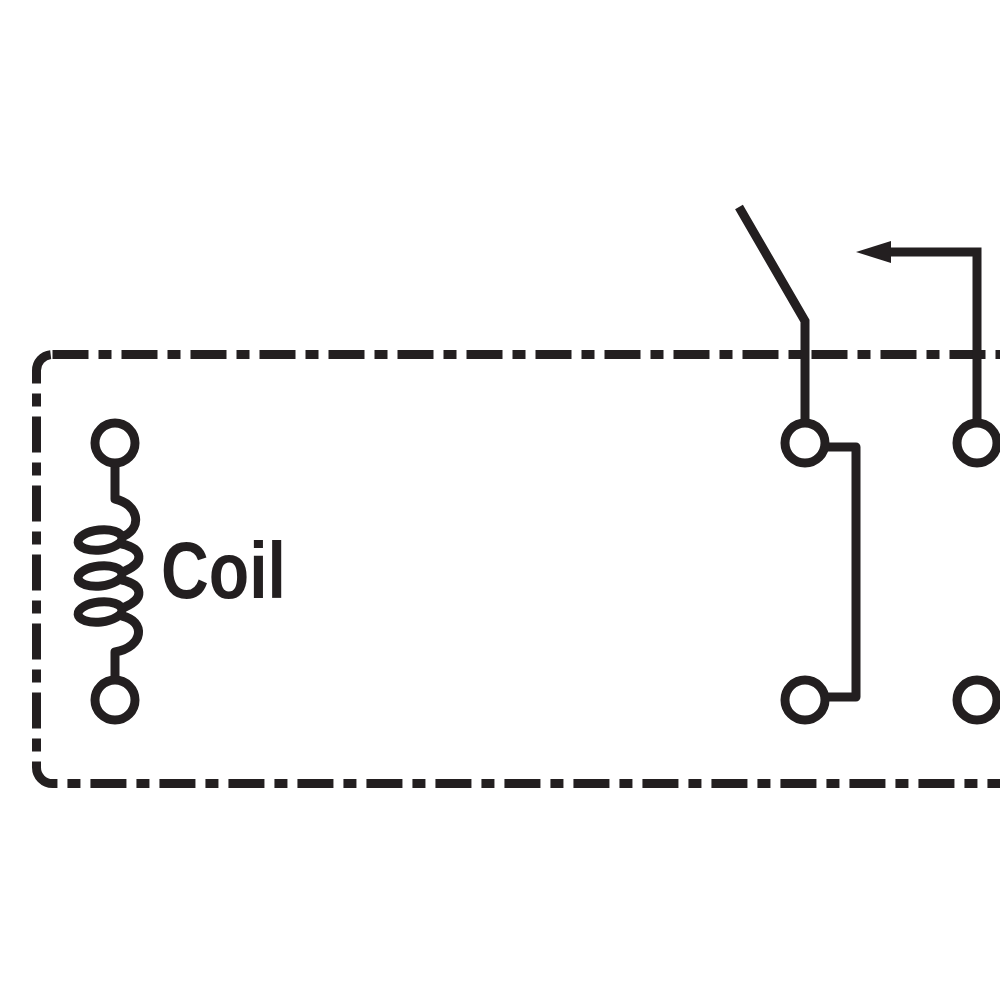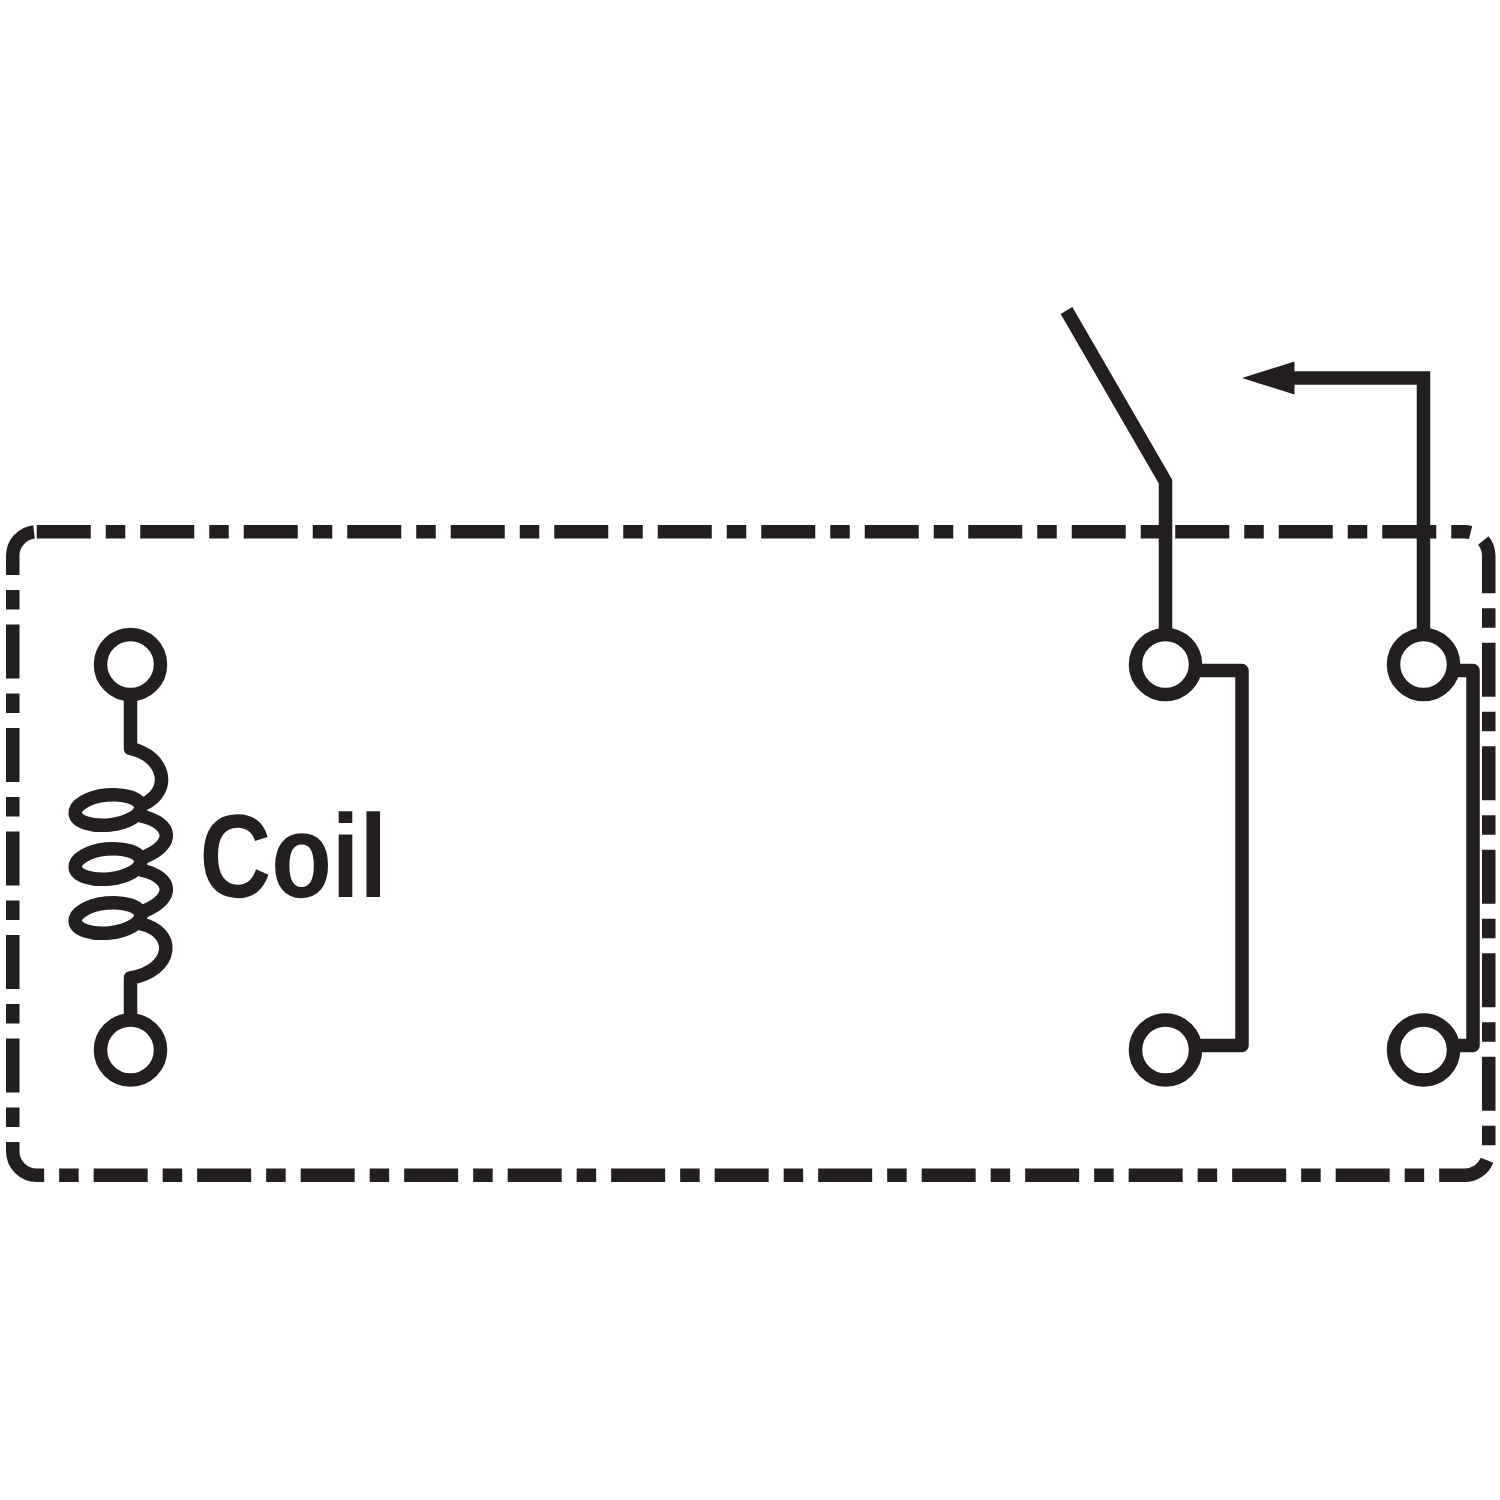--- a/index.html
+++ b/index.html
@@ -1,20 +1,21 @@
 <!DOCTYPE html>
 <html style="--line: #231f20; --bg: #ffffff;"><head>
 <meta charset="utf-8">
 <style>
   :root { --line:#231f20; --bg:#ffffff; }
   html,body { margin:0; padding:0; background:var(--bg); }
   .stage {
     width:948px; height:1000px; position:relative;
     background:var(--bg);
     font-family:"Liberation Sans", sans-serif;
+    padding-left:28px;
   }
   svg { display:block; }
   .stroke { stroke:var(--line); stroke-width:9; fill:none; }
   .stroke-round { stroke:var(--line); stroke-width:9; fill:none;
                   stroke-linecap:round; stroke-linejoin:round; }
   .terminal { stroke:var(--line); stroke-width:9; fill:var(--bg); }
   .phantom { stroke:var(--line); stroke-width:9; fill:none;
              stroke-dasharray:36 10 13 10; }
   .fill { fill:var(--line); stroke:none; }
   .coil-label {

